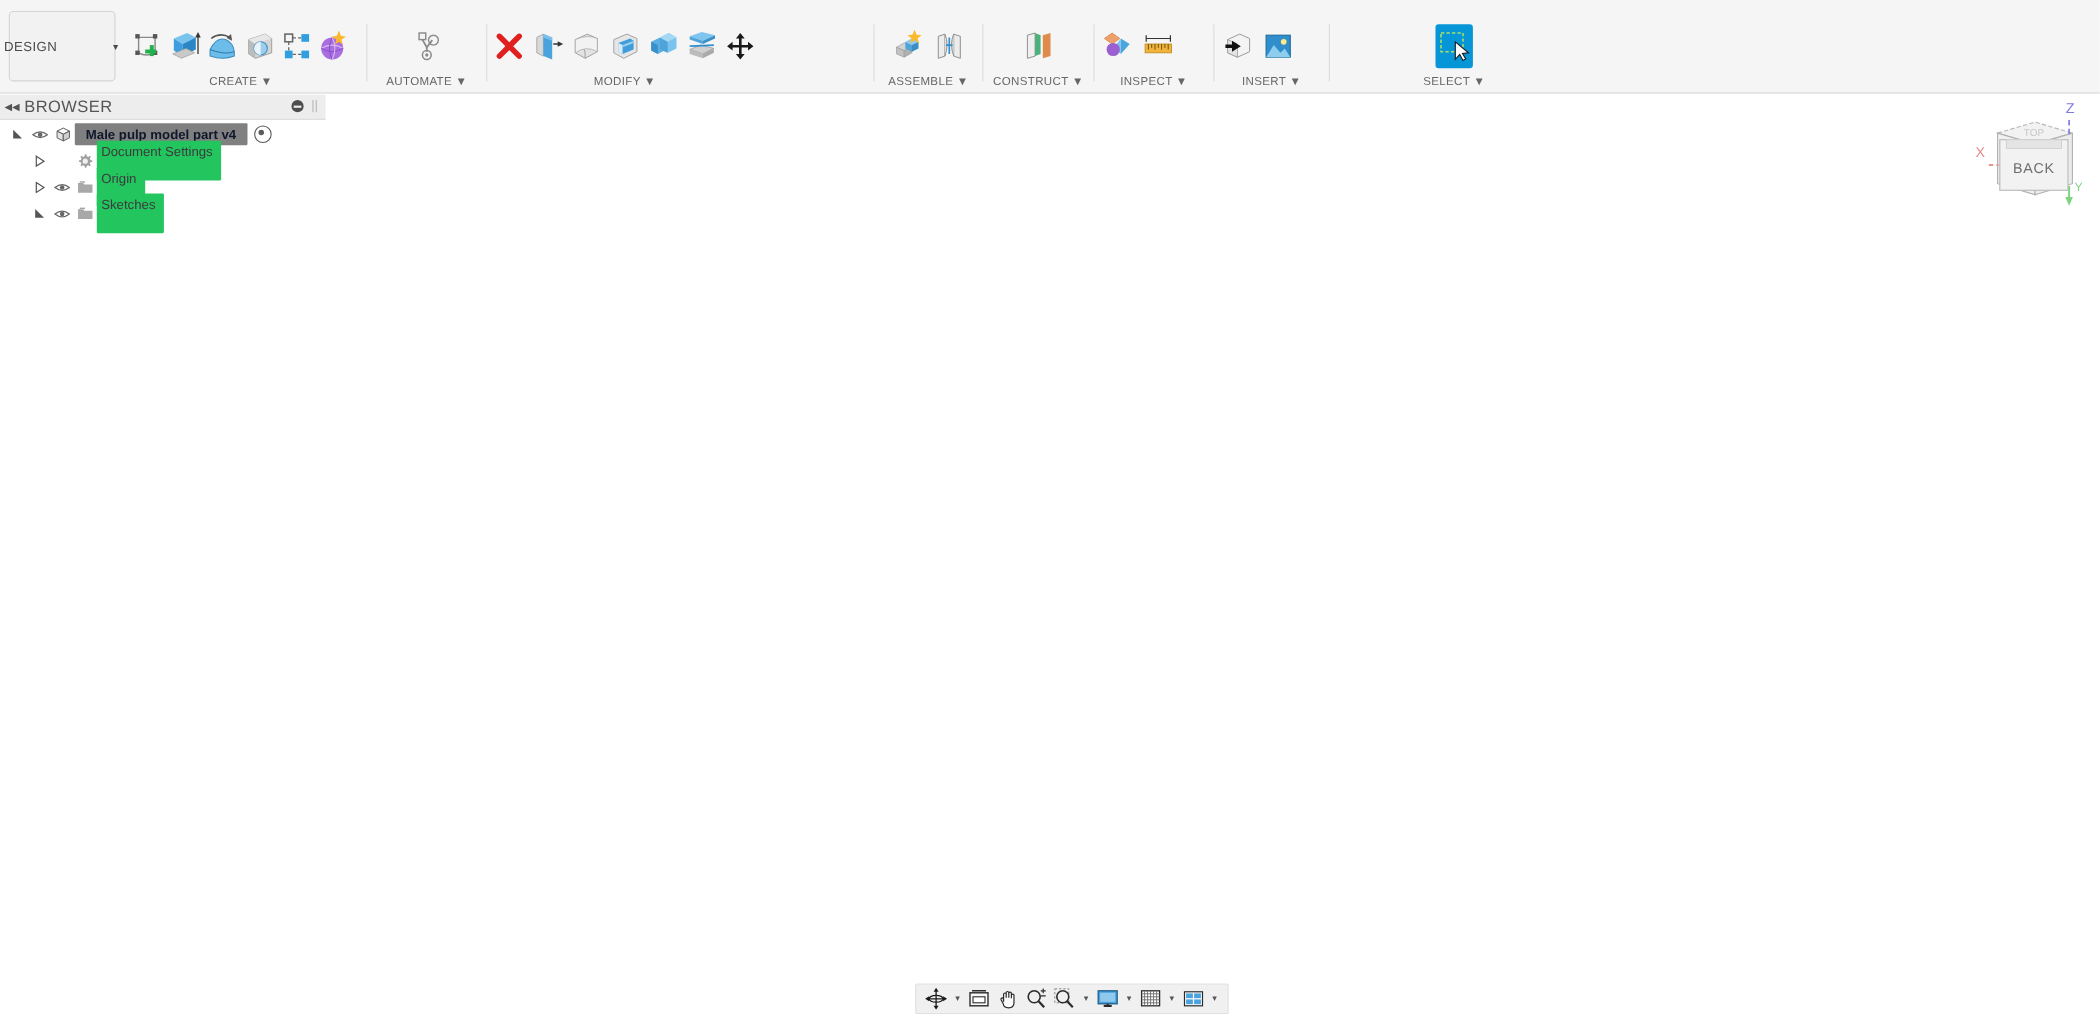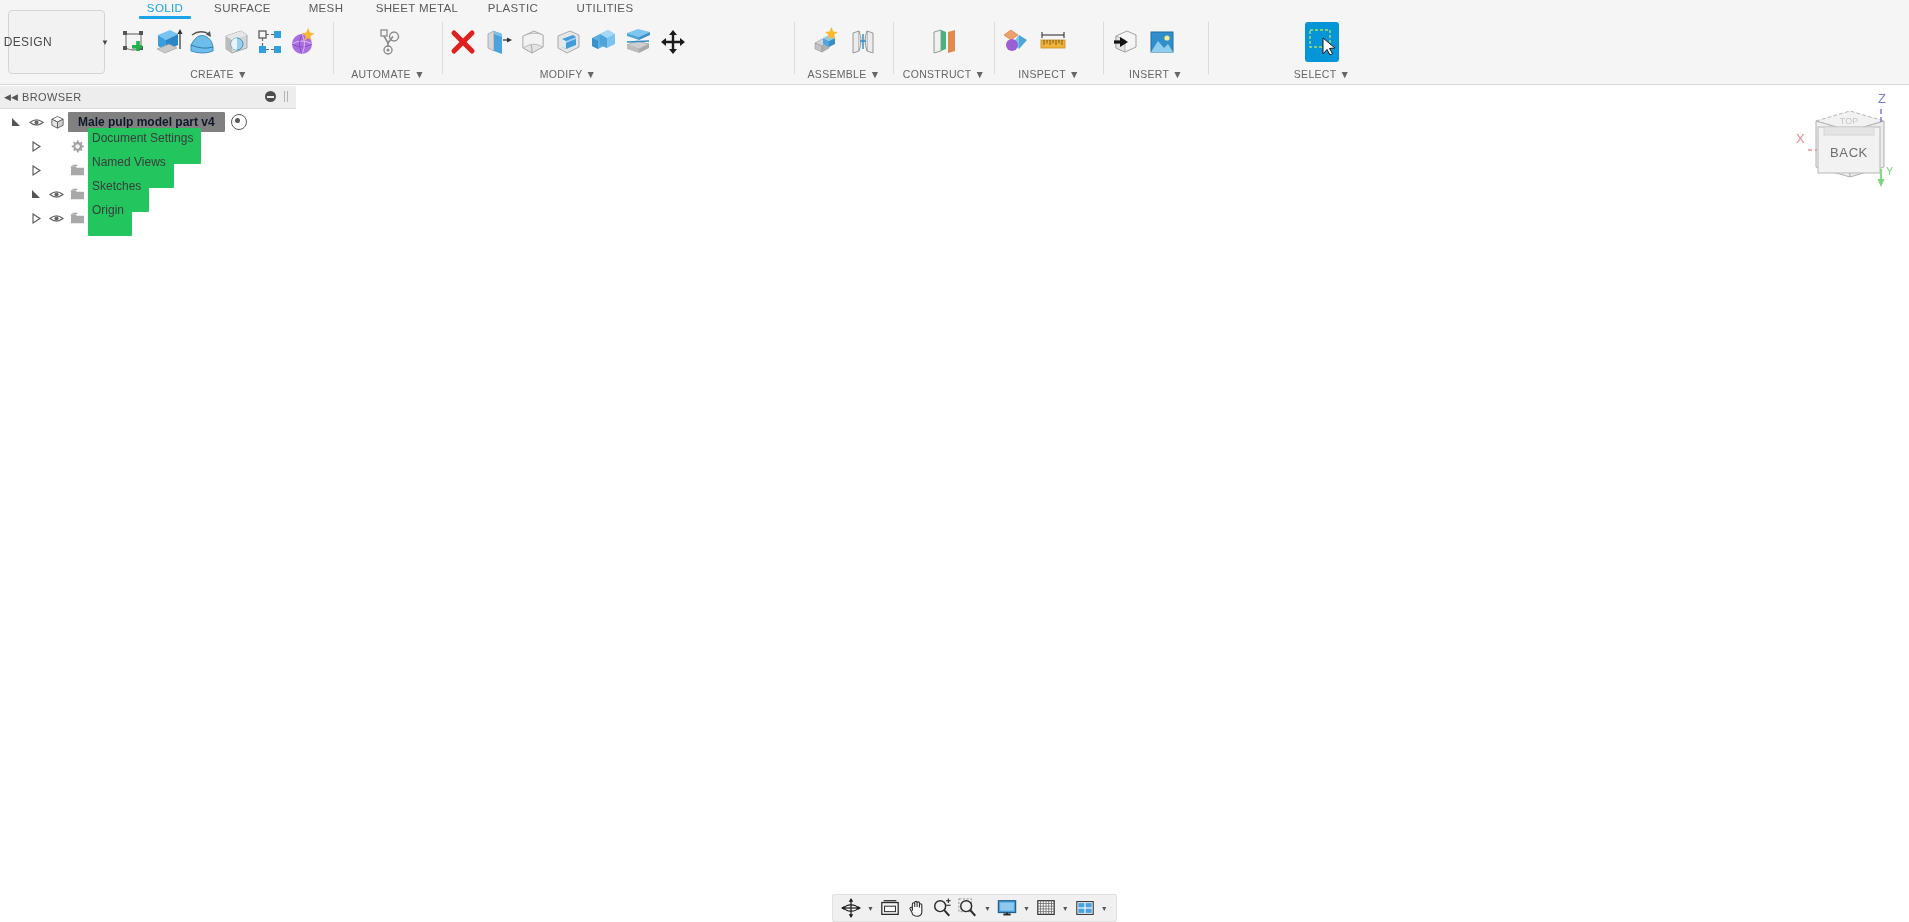--- a/index.html
+++ b/index.html
@@ -111,21 +111,21 @@
     background: #ededed;
     border-bottom: 1px solid #dcdcdc;
     display: flex; align-items: center;
   }
   #browser-collapse {
     width: 22px; text-align: center;
     font-size: 9px; color: #555;
     cursor: default;
   }
   #browser-title {
-    font-size: 11px; color: #555;
+    font-size: 15px; color: #555;
     letter-spacing: .4px;
     text-align: right;
   }
   #browser-minus {
     position: absolute;
     right: 20px; top: 5px;
     width: 11px; height: 11px;
     border-radius: 50%;
     background: #4d4d4d;
     cursor: default;
@@ -275,41 +275,20 @@
     </svg>
   </div>
 
   <div id="ribbon">
 
     <div id="design-btn">
       <span>DESIGN</span>
       <span class="caret">▼</span>
     </div>
 
-    <div id="tabs">
-      <div class="tab active" style="width:70px">
-        <span>SOLID</span>
-        <span class="underline"></span>
-      </div>
-      <div class="tab" style="width:85px">
-        <span>SURFACE</span>
-      </div>
-      <div class="tab" style="width:82px">
-        <span>MESH</span>
-      </div>
-      <div class="tab" style="width:100px">
-        <span>SHEET METAL</span>
-      </div>
-      <div class="tab" style="width:92px">
-        <span>PLASTIC</span>
-      </div>
-      <div class="tab" style="width:92px">
-        <span>UTILITIES</span>
-      </div>
-    </div>
 
     <div class="group" style="left:114px; width:210px;">
       <div class="icons">
         <div class="cmd">
           <svg width="28" height="28" viewBox="0 0 28 28">
             <path d="M6 6 L21 6 L21 20 Q13 24 6 20 Z" fill="none" stroke="#8a8a8a" stroke-width="1.3"></path>
             <rect x="3" y="3" width="4" height="4" fill="#555"></rect>
             <rect x="19" y="3" width="4" height="4" fill="#555"></rect>
             <rect x="3" y="18" width="4" height="4" fill="#555"></rect>
             <rect x="19" y="18" width="4" height="4" fill="#555"></rect>
@@ -610,34 +589,40 @@
           <path d="M8 1.2 L9.4 1.2 L9.9 3.2 L11.4 3.9 L13.1 2.8 L14.1 3.8 L13 5.5 L13.7 7 L15.7 7.5 L15.7 8.9
                    L13.7 9.4 L13 10.9 L14.1 12.6 L13.1 13.6 L11.4 12.5 L9.9 13.2 L9.4 15.2 L8 15.2 L7.5 13.2
                    L6 12.5 L4.3 13.6 L3.3 12.6 L4.4 10.9 L3.7 9.4 L1.7 8.9 L1.7 7.5 L3.7 7 L4.4 5.5 L3.3 3.8
                    L4.3 2.8 L6 3.9 L7.5 3.2 Z" fill="#a0a0a0" transform="scale(.93) translate(.3,.3)"></path>
           <circle cx="8" cy="8" r="2.5" fill="#f1f1f1"></circle>
         </svg>
       </div>
       <div class="nlabel">Document Settings</div>
     </div>
 
+
     <div class="node" style="padding-left:26px">
       <div class="arrow">
         <svg width="11" height="11" viewBox="0 0 11 11">
             <polygon points="2,1 9,5.5 2,10" fill="none" stroke="#555" stroke-width="1.1"></polygon>
           </svg>
       </div>
-      <div class="eye"></div>
+      <div class="eye">
+        <svg width="15" height="11" viewBox="0 0 16 11">
+          <path d="M1 5.5 Q8 0 15 5.5 Q8 11 1 5.5 Z" fill="none" stroke="#666" stroke-width="1.2"></path>
+          <circle cx="8" cy="5.5" r="2.2" fill="#666"></circle>
+        </svg>
+      </div>
       <div class="nicon">
         <svg width="15" height="14" viewBox="0 0 16 14">
           <path d="M1 3 L6 3 L7.2 4.5 L15 4.5 L15 12.5 L1 12.5 Z" fill="#a8a8a8"></path>
           <rect x="2.6" y="1.4" width="5.2" height="1.4" fill="#a8a8a8"></rect>
         </svg>
       </div>
-      <div class="nlabel">Named Views</div>
+      <div class="nlabel">Origin</div>
     </div>
 
     <div class="node" style="padding-left:26px">
       <div class="arrow">
         <svg width="11" height="11" viewBox="0 0 11 11">
             <polygon points="1,1 9,9 1,9" fill="#555"></polygon>
           </svg>
       </div>
       <div class="eye">
         <svg width="15" height="11" viewBox="0 0 16 11">
@@ -645,41 +630,20 @@
           <circle cx="8" cy="5.5" r="2.2" fill="#666"></circle>
         </svg>
       </div>
       <div class="nicon">
         <svg width="15" height="14" viewBox="0 0 16 14">
           <path d="M1 3 L6 3 L7.2 4.5 L15 4.5 L15 12.5 L1 12.5 Z" fill="#a8a8a8"></path>
           <rect x="2.6" y="1.4" width="5.2" height="1.4" fill="#a8a8a8"></rect>
         </svg>
       </div>
       <div class="nlabel">Sketches</div>
-    </div>
-
-    <div class="node" style="padding-left:26px">
-      <div class="arrow">
-        <svg width="11" height="11" viewBox="0 0 11 11">
-            <polygon points="2,1 9,5.5 2,10" fill="none" stroke="#555" stroke-width="1.1"></polygon>
-          </svg>
-      </div>
-      <div class="eye">
-        <svg width="15" height="11" viewBox="0 0 16 11">
-          <path d="M1 5.5 Q8 0 15 5.5 Q8 11 1 5.5 Z" fill="none" stroke="#666" stroke-width="1.2"></path>
-          <circle cx="8" cy="5.5" r="2.2" fill="#666"></circle>
-        </svg>
-      </div>
-      <div class="nicon">
-        <svg width="15" height="14" viewBox="0 0 16 14">
-          <path d="M1 3 L6 3 L7.2 4.5 L15 4.5 L15 12.5 L1 12.5 Z" fill="#a8a8a8"></path>
-          <rect x="2.6" y="1.4" width="5.2" height="1.4" fill="#a8a8a8"></rect>
-        </svg>
-      </div>
-      <div class="nlabel">Origin</div>
     </div>
 
   </div>
 
   <div id="viewcube">
     <svg width="100" height="100" viewBox="0 0 100 100">
 
       <polygon points="16,26 50,16 84,26 50,36" fill="#f2f2f2" stroke="#b8b8b8" stroke-width="1" stroke-dasharray="4 2"></polygon>
 
       <polygon points="16,26 50,36 50,82 16,72" fill="#f1f1f1" stroke="#b0b0b0" stroke-width="1"></polygon>

